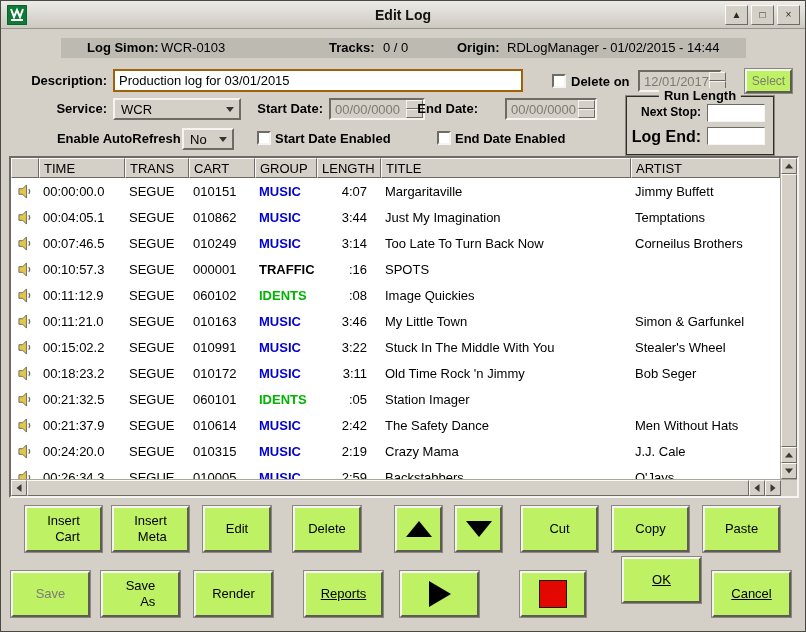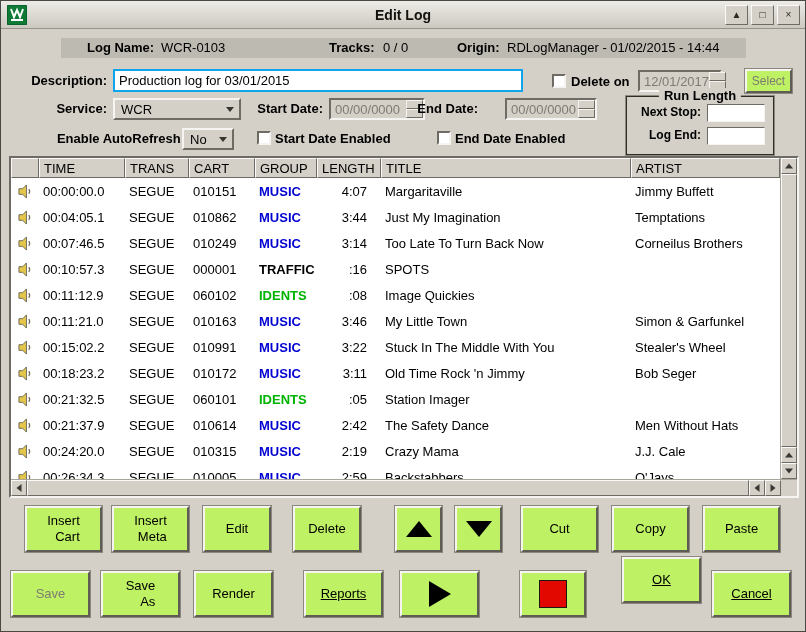--- a/index.html
+++ b/index.html
@@ -16,21 +16,21 @@
   
   .infostrip{position:absolute;left:60px;top:37px;width:685px;height:20px;background:#bdbab2;}
   .is{position:absolute;top:0;line-height:20px;font-size:13px;color:#000;white-space:nowrap;}
   .b{font-weight:bold;}
   .dis{color:#7e7b73;}
 
   .lbl{position:absolute;font-size:13px;font-weight:bold;color:#000;white-space:nowrap;}
   .r{text-align:right;}
 
   
-  .text-input{position:absolute;box-sizing:border-box;background:#fff;border:2px solid #0ea5e9;font-family:"Liberation Sans",sans-serif;font-size:13px;padding:0 4px;color:#000;}
+  .text-input{position:absolute;box-sizing:border-box;background:#fff;border:2px solid #a16207;font-family:"Liberation Sans",sans-serif;font-size:13px;padding:0 4px;color:#000;}
   .combo{position:absolute;height:22px;box-sizing:border-box;background:#d4d0c8;border:2px solid;border-color:#f6f4f0 #6e6a64 #6e6a64 #f6f4f0;display:flex;align-items:center;font-size:13px;padding-left:6px;cursor:default;}
   .carrow{margin-left:auto;margin-right:5px;width:0;height:0;border-left:4px solid transparent;border-right:4px solid transparent;border-top:5px solid #37352f;}
   .spin{position:absolute;height:22px;box-sizing:border-box;background:#d4d0c8;border:2px solid;border-color:#6e6a64 #f6f4f0 #f6f4f0 #6e6a64;display:flex;align-items:center;font-size:13px;padding-left:4px;color:#7e7b73;}
   .spin .arrows{margin-left:auto;display:flex;flex-direction:column;align-self:stretch;}
   .spin .sa{width:15px;flex:1;background:#d4d0c8;border:1px solid;border-color:#f6f4f0 #6e6a64 #6e6a64 #f6f4f0;position:relative;}
   .cb{position:absolute;width:14px;height:14px;background:#fff;border:2px solid;border-color:#6e6a64 #f6f4f0 #f6f4f0 #6e6a64;box-sizing:border-box;cursor:default;}
 
   .groupbox{position:absolute;left:625px;top:95px;width:146px;height:57px;border:1px solid #2e2c27;box-shadow:0 0 0 1px #8d8a82;}
   .gb-title{position:absolute;top:-9px;left:50%;transform:translateX(-50%);background:#d4d0c8;padding:0 5px;font-size:13px;font-weight:bold;white-space:nowrap;}
   .rl-field{position:absolute;width:56px;height:16px;background:#fff;border:1px solid;border-color:#6e6a64 #f6f4f0 #f6f4f0 #6e6a64;font-size:12px;}
@@ -96,21 +96,21 @@
     </div>
     <div class="window-title">Edit Log</div>
     <div class="win-buttons">
       <div class="winbtn">▲</div>
       <div class="winbtn">□</div>
       <div class="winbtn">×</div>
     </div>
   </div>
 
   <div class="infostrip">
-    <span class="is b" style="left:26px">Log Name:</span>
+    <span class="is b" style="left:26px">Log Simon:</span>
     <span class="is" style="left:100px">WCR-0103</span>
     <span class="is b" style="left:268px">Tracks:</span>
     <span class="is" style="left:322px">0 / 0</span>
     <span class="is b" style="left:396px">Origin:</span>
     <span class="is" style="left:446px">RDLogManager - 01/02/2015 - 14:44</span>
   </div>
 
   <div class="lbl r" style="left:0;width:106px;top:72px;">Description:</div>
   <input class="text-input" style="left: 112px; top: 68px; width: 410px; height: 23px;" value="Production log for 03/01/2015">
   <div class="cb" style="left:551px;top:73px;"></div>
@@ -143,21 +143,21 @@
     <span class="arrows">
       <span class="sa arr-up"></span>
       <span class="sa arr-down"></span>
     </span>
   </div>
 
   <div class="groupbox">
     <span class="gb-title">Run Length</span>
     <div class="lbl r" style="left:0;width:74px;top:8px;font-size:12px;">Next Stop:</div>
     <div class="rl-field" style="left:80px;top:7px;"></div>
-    <div class="lbl r" style="left:0;width:74px;top:31px;font-size:12px;">Log End:</div>
+    <div class="lbl r" style="left:0;width:74px;top:31px;font-size:16px;">Log End:</div>
     <div class="rl-field" style="left:80px;top:30px;"></div>
   </div>
 
   <div class="lbl r" style="left:8px;width:176px;top:130px;">Enable AutoRefresh:</div>
   <div class="combo" style="left:181px;top:127px;width:52px;">
     <span>No</span>
     <span class="carrow"></span>
   </div>
   <div class="cb" style="left:256px;top:130px;"></div>
   <div class="lbl" style="left:274px;top:130px;">Start Date Enabled</div>

